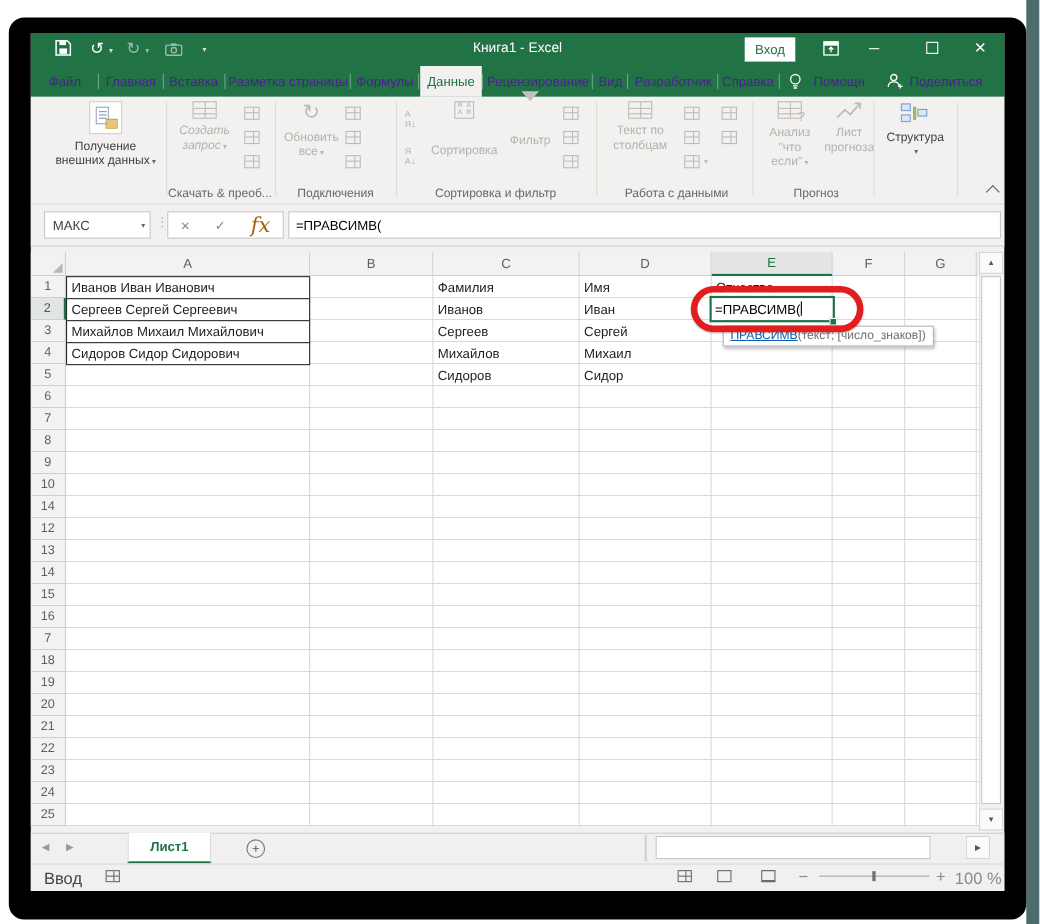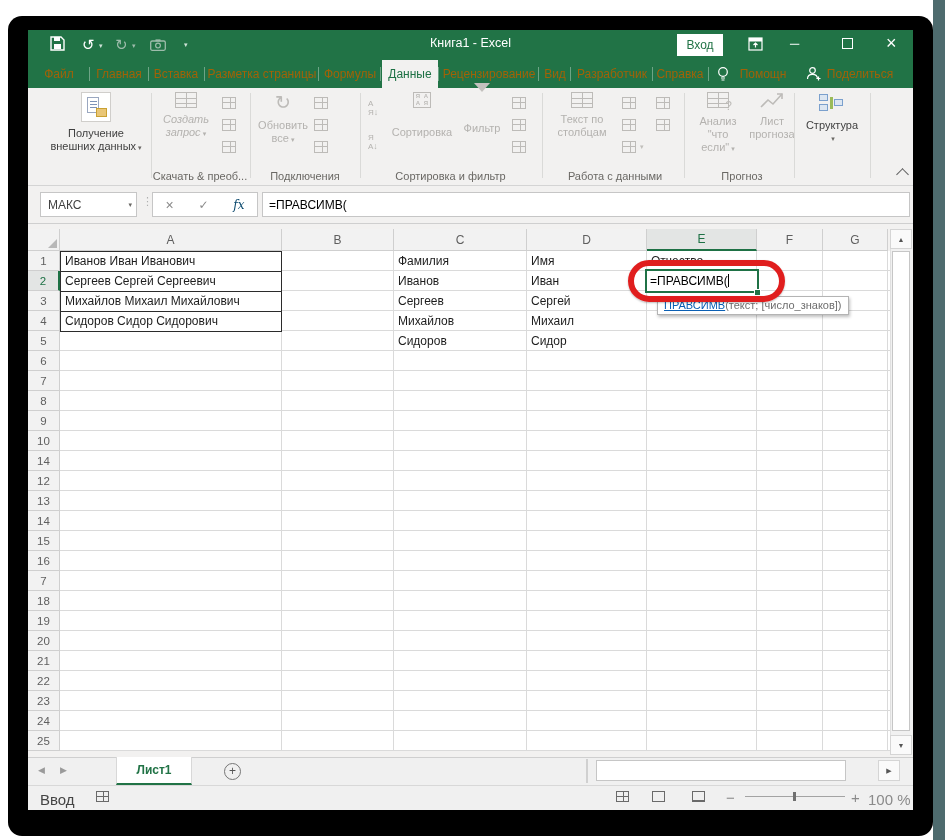--- a/index.html
+++ b/index.html
@@ -13,21 +13,21 @@
   .titlebar{left:28px;top:30px;width:885px;height:30px;background:#217346;}
   .tabbar{left:28px;top:60px;width:885px;height:28px;background:#217346;}
   .title-text{left:28px;top:36px;width:885px;text-align:center;color:#fff;font-size:12.5px;}
   .qat-icon{top:36px;color:#fff;font-size:15px;line-height:18px;}
   .qat-dd{top:42px;color:#cfe3d8;font-size:7px;}
   .grayed{color:#9dbcab !important;}
   .winbtn{color:#fff;text-align:center;}
   .signin{left:677px;top:34px;width:46px;height:22px;background:#fff;color:#217346;font-size:12px;display:flex;align-items:center;justify-content:center;}
   .maxbox{left:842px;top:38px;width:11px;height:11px;border:1.5px solid #fff;}
   
-  .rtab{top:60px;height:28px;color:#a16207;font-size:12px;display:flex;align-items:center;justify-content:center;}
+  .rtab{top:60px;height:28px;color:#4c1d95;font-size:12px;display:flex;align-items:center;justify-content:center;}
   .rtab.active{background:#f2f1f0;color:#1e7145;}
   .tabsep{top:67px;width:1px;height:14px;background:rgba(255,255,255,.35);}
   
   .ribbon{left:28px;top:88px;width:885px;height:98px;background:#f2f1f0;border-bottom:1px solid #d4d4d4;}
   .vsep{top:93px;width:1px;height:85px;background:#dadad8;}
   .grplabel{top:170px;font-size:11px;color:#6a6864;text-align:center;white-space:nowrap;}
   .bigbtn{top:92px;display:flex;flex-direction:column;align-items:center;font-size:11px;line-height:13px;text-align:center;color:#3f3f3f;}
   .bigbtn .ic{margin-bottom:5px;}
   .dis{color:#b4b2af !important;}
   .dd{font-size:7px;color:#6a6864;margin-left:2px;}
@@ -58,21 +58,21 @@
   .structicon .c{left:0;top:12px;}
   .structicon .d{left:15px;top:7px;}
   .structicon .bar{position:absolute;left:11px;top:5px;width:3px;height:12px;background:#9bbb59;border:none;}
   .chevron-up{width:9px;height:9px;border-left:1.5px solid #5f5f5f;border-top:1.5px solid #5f5f5f;transform:rotate(45deg);}
   
   .formulabar{left:28px;top:186px;width:885px;height:38px;background:#f2f1f0;border-bottom:1px solid #cfcfcf;}
   .namebox{left:40px;top:192px;width:97px;height:25px;background:#fff;border:1px solid #c6c6c6;font-size:12px;color:#3f3f3f;display:flex;align-items:center;padding-left:7px;}
   .namebox .nbdd{position:absolute;right:4px;font-size:7px;color:#6a6864;}
   .fbtns{left:152px;top:192px;width:106px;height:25px;background:#fff;border:1px solid #c6c6c6;display:flex;align-items:center;justify-content:space-around;}
   .fbtns .b{font-size:12px;color:#8a8a8a;}
-  .fbtns .fx{font-family:"DejaVu Serif",serif;font-style:italic;font-size:12px;color:#0c4a6e;text-align:center;}
+  .fbtns .fx{font-family:"DejaVu Serif",serif;font-style:italic;font-size:19px;color:#a16207;text-align:center;}
   .finput{left:262px;top:192px;width:648px;height:25px;background:#fff;border:1px solid #c6c6c6;font-size:12px;color:#000;display:flex;align-items:center;padding-left:6px;}
   .fdots{left:142px;top:195px;font-size:11px;color:#b0b0b0;letter-spacing:0;}
   
   .corner{left:28px;top:229px;width:32px;height:22px;background:#f2f2f2;border-right:1px solid #cfcfcf;border-bottom:1px solid #cfcfcf;}
   .corner .tri{position:absolute;right:2px;bottom:2px;width:0;height:0;border-left:9px solid transparent;border-bottom:9px solid #b8b8b8;}
   .colhdr{top:229px;height:22px;background:#f2f2f2;border-right:1px solid #cfcfcf;border-bottom:1px solid #cfcfcf;color:#5f5f5f;font-size:12px;display:flex;align-items:center;justify-content:center;}
   .colhdr.sel{background:#e3e5e4;color:#1e7145;border-bottom:2px solid #1e7145;}
   .rowhdrs{left:28px;top:251px;width:32px;}
   .rowhdr{height:20px;background:#f2f2f2;border-right:1px solid #cfcfcf;border-bottom:1px solid #cfcfcf;color:#5f5f5f;font-size:11.5px;display:flex;align-items:center;justify-content:center;}
   .rowhdr:nth-child(2){color:#1e7145;background:#e3e5e4;border-right:2px solid #1e7145;}
@@ -211,21 +211,21 @@
 
 <div class="abs sortsmall" style="left:368px;top:99px;">А<br>Я<span style="font-size:9px;">↓</span></div>
 <div class="abs sortsmall" style="left:368px;top:133px;">Я<br>А<span style="font-size:9px;">↓</span></div>
 <div class="abs bigbtn dis" style="left:390px;width:64px;">
   <span class="ic sortbox">
       <b>Я</b>
       <b>А</b>
       <b>А</b>
       <b>Я</b>
     </span>
-  <span style="margin-top:13px;text-align:center;">Сортировка</span>
+  <span style="margin-top:18px;text-align:center;">Сортировка</span>
 </div>
 <div class="abs bigbtn dis" style="left:458px;width:48px;">
   <span class="ic"><span class="funnel"></span><span class="funnel-stem"></span></span>
   <span style="margin-top:12px;">Фильтр</span>
 </div>
 <div class="abs micon" style="left:512px;top:97px;"></div>
 <div class="abs micon" style="left:512px;top:119px;"></div>
 <div class="abs micon" style="left:512px;top:141px;"></div>
 <div class="abs grplabel" style="left:368px;width:165px;">Сортировка и фильтр</div>
 <div class="abs vsep" style="left:542px;"></div>

